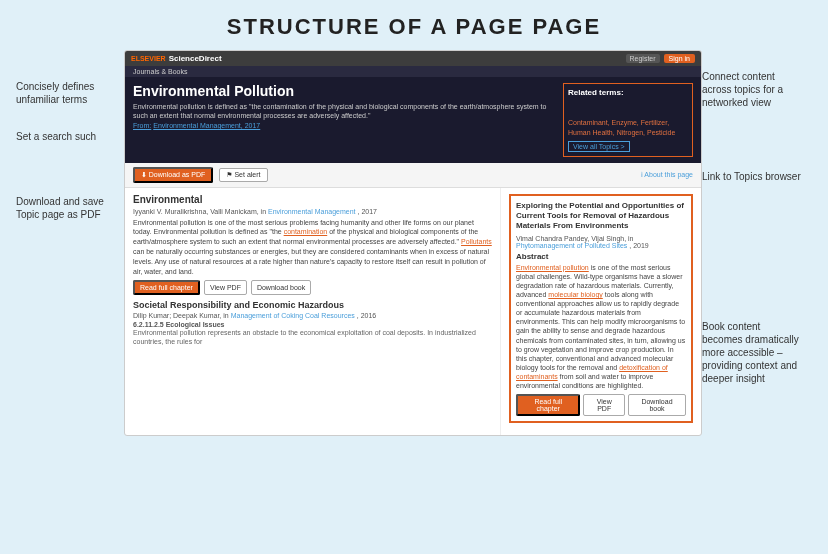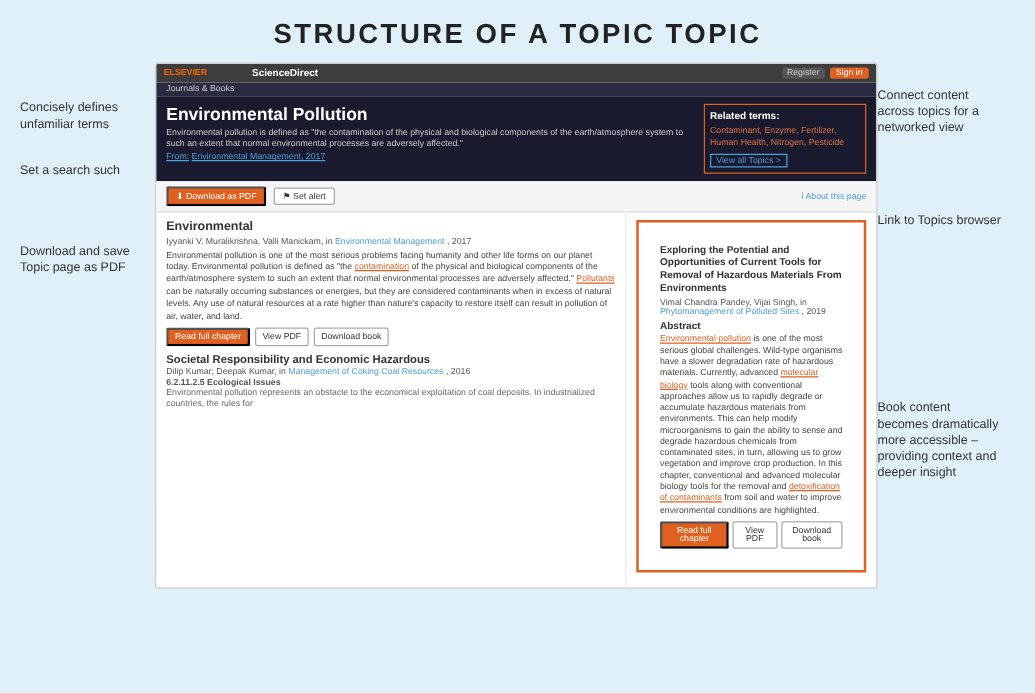--- a/index.html
+++ b/index.html
@@ -88,21 +88,20 @@
     .elsevier-logo-text {
       color: #ff6600;
       font-size: 7px;
       font-weight: bold;
     }
 
     .sd-text {
       color: white;
       font-size: 8px;
       font-weight: bold;
-      margin-left: 33px;
     }
 
     .browser-spacer { flex: 1; }
 
     .browser-nav-btns {
       display: flex;
       gap: 4px;
       align-items: center;
     }
 
@@ -164,21 +163,21 @@
       width: 130px;
       border: 1px solid #e06020;
       padding: 4px;
       background: #1a1a2e;
     }
 
     .related-terms-title {
       font-size: 8px;
       font-weight: bold;
       color: white;
-      margin-bottom: 3px;
+      margin-bottom: 21px;
     }
 
     .related-terms-links {
       font-size: 7px;
       color: #4a9eda;
       line-height: 1.4;
     }
 
     .view-all-btn {
       display: inline-block;
@@ -323,21 +322,21 @@
 
     .article-body-2 {
       font-size: 7px;
       color: #666;
       line-height: 1.3;
     }
 
     
     .featured-article {
       border: 2px solid #e06020;
-      padding: 17px;
+      padding: 5px;
       margin-bottom: 6px;
     }
 
     .featured-title {
       font-size: 8px;
       font-weight: bold;
       color: #333;
       line-height: 1.3;
       margin-bottom: 3px;
     }
@@ -391,21 +390,21 @@
       font-size: 10px;
       color: #333;
       line-height: 1.3;
       width: 100px;
     }
   </style>
 </head>
 <body>
 
 <div class="page-container">
-  <h1 class="main-title">STRUCTURE OF A TOPIC TOPIC</h1>
+  <h1 class="main-title">STRUCTURE OF A PAGE PAGE</h1>
 
   <div class="content-area">
 
     <div class="left-annotations" style="width:108px; position:relative; flex-shrink:0;">
       <div class="annotation ann-1">
         <span>Concisely defines unfamiliar terms</span>
       </div>
       <div class="annotation ann-2">
         <span>Set a search such</span>
       </div>

